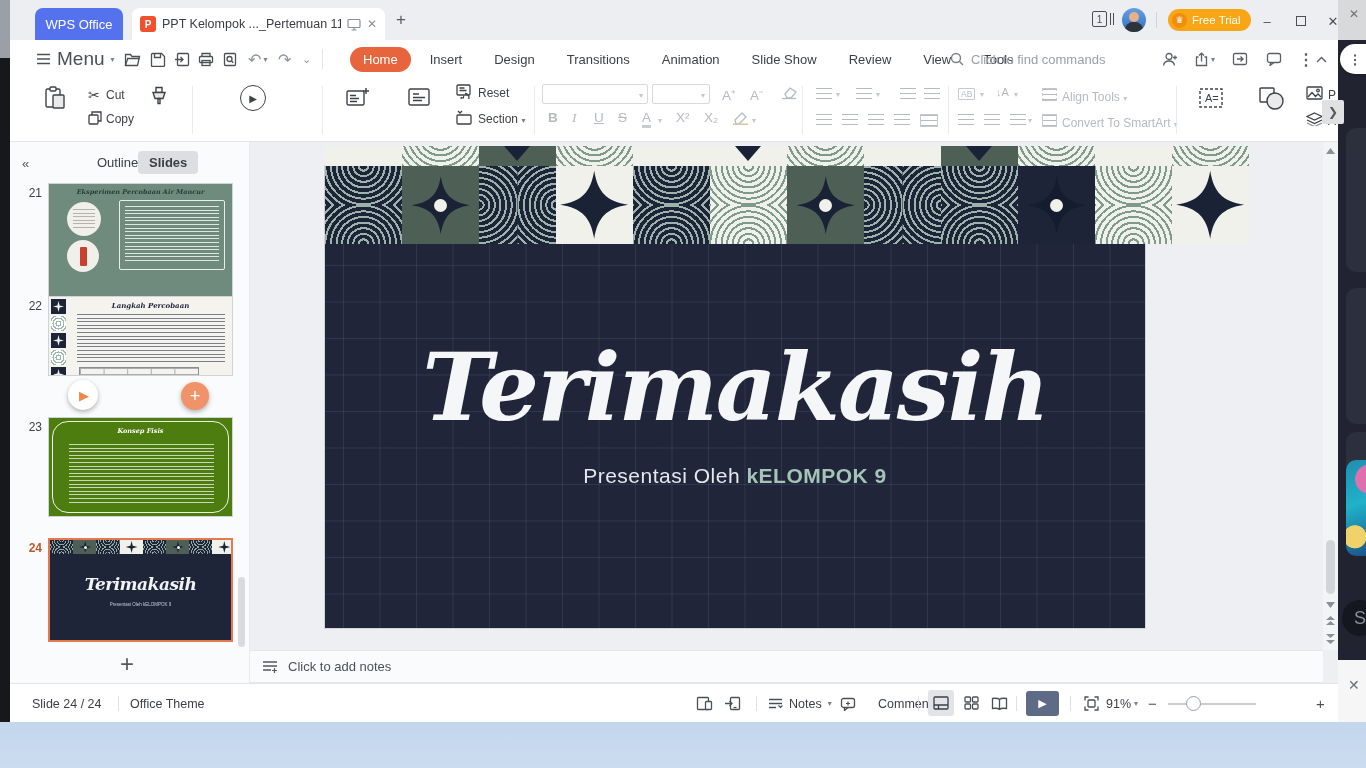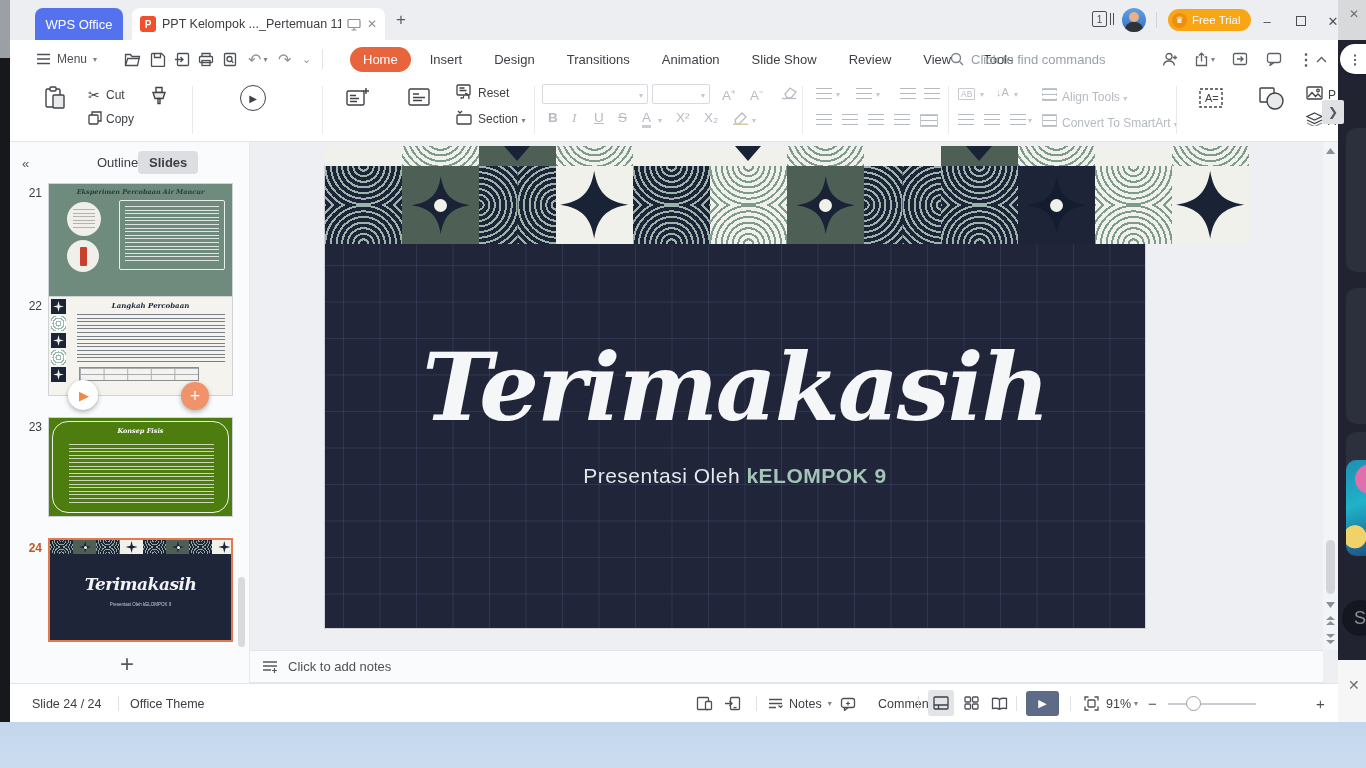--- a/index.html
+++ b/index.html
@@ -240,21 +240,21 @@
         <span class="maxbox"></span>
       </div>
     <div class="abs winctl" style="left:1314px">✕</div>
   </div>
 
   <div class="abs menubar">
     <div class="mi" style="left:26px;gap:6px">
       <svg width="15" height="12" viewBox="0 0 15 12" stroke="#4c5055" stroke-width="1.4">
           <path d="M1 1.5h13M1 6h13M1 10.5h13"></path>
         </svg>
-      <span style="font-size:12px">Menu</span>
+      <span style="font-size:19px">Menu</span>
       <span class="caret">▾</span>
     </div>
     <div class="mi" style="left:114px">
       <svg width="17" height="15" viewBox="0 0 17 15" fill="none" stroke="#4c5055" stroke-width="1.3">
           <path d="M1.5 13.5v-11h5l1.5 2h7.5l-2 9z"></path>
           <path d="M1.5 13.5l2.2-7h11.8"></path>
         </svg>
     </div>
     <div class="mi" style="left:140px">
       <svg width="16" height="15" viewBox="0 0 16 15" fill="none" stroke="#4c5055" stroke-width="1.3">
@@ -543,21 +543,21 @@
       </div>
       <div class="circ" style="left:18px;top:18px;width:34px;height:34px">
         <div class="lines" style="left:6px;top:7px;width:22px;height:20px;--lc:rgba(120,120,120,.5)"></div>
       </div>
       <div class="circ" style="left:18px;top:56px;width:32px;height:32px">
         <div style="position:absolute;left:13px;top:7px;width:7px;height:19px;background:#c8402e;border-radius:1px"></div>
       </div>
     </div>
 
     <span class="thumb-num" style="left:6px;top:157px">22</span>
-    <div class="thumb t22" style="top:154px;height:100px">
+    <div class="thumb t22" style="top:154px;height:80px">
       <div class="t22strip">
         <div class="mcell mstarcell" style="top:0"></div>
         <div class="mcell mringcell" style="top:17px"></div>
         <div class="mcell mstarcell" style="top:34px"></div>
         <div class="mcell mringcell" style="top:51px"></div>
         <div class="mcell mstarcell" style="top:68px"></div>
       </div>
       <div class="t-title" style="left:10px;top:4px;font-size:7px;color:#1d2438">Langkah Percobaan</div>
       <div class="lines" style="left:28px;top:17px;width:148px;height:48px;--lc:rgba(40,50,70,.6)"></div>
       <div class="ttable" style="left:30px;top:70px;width:120px;height:14px"></div>

